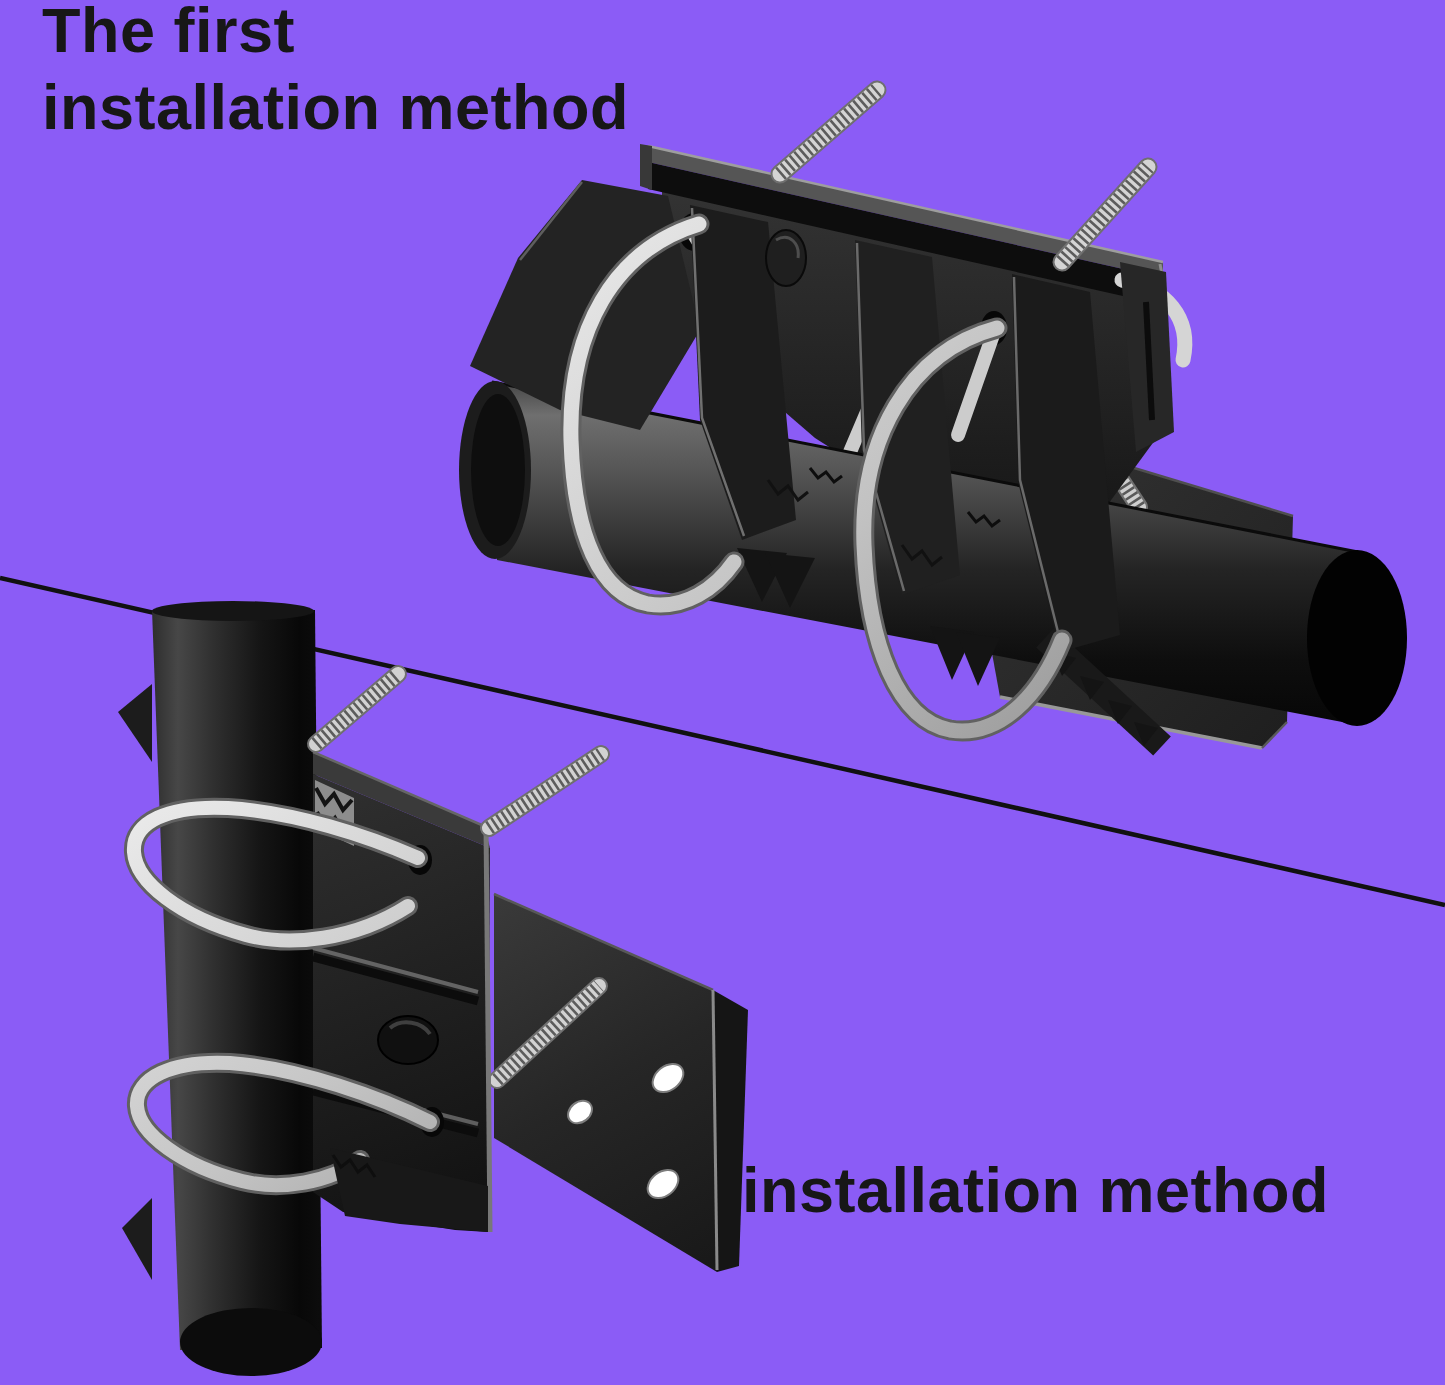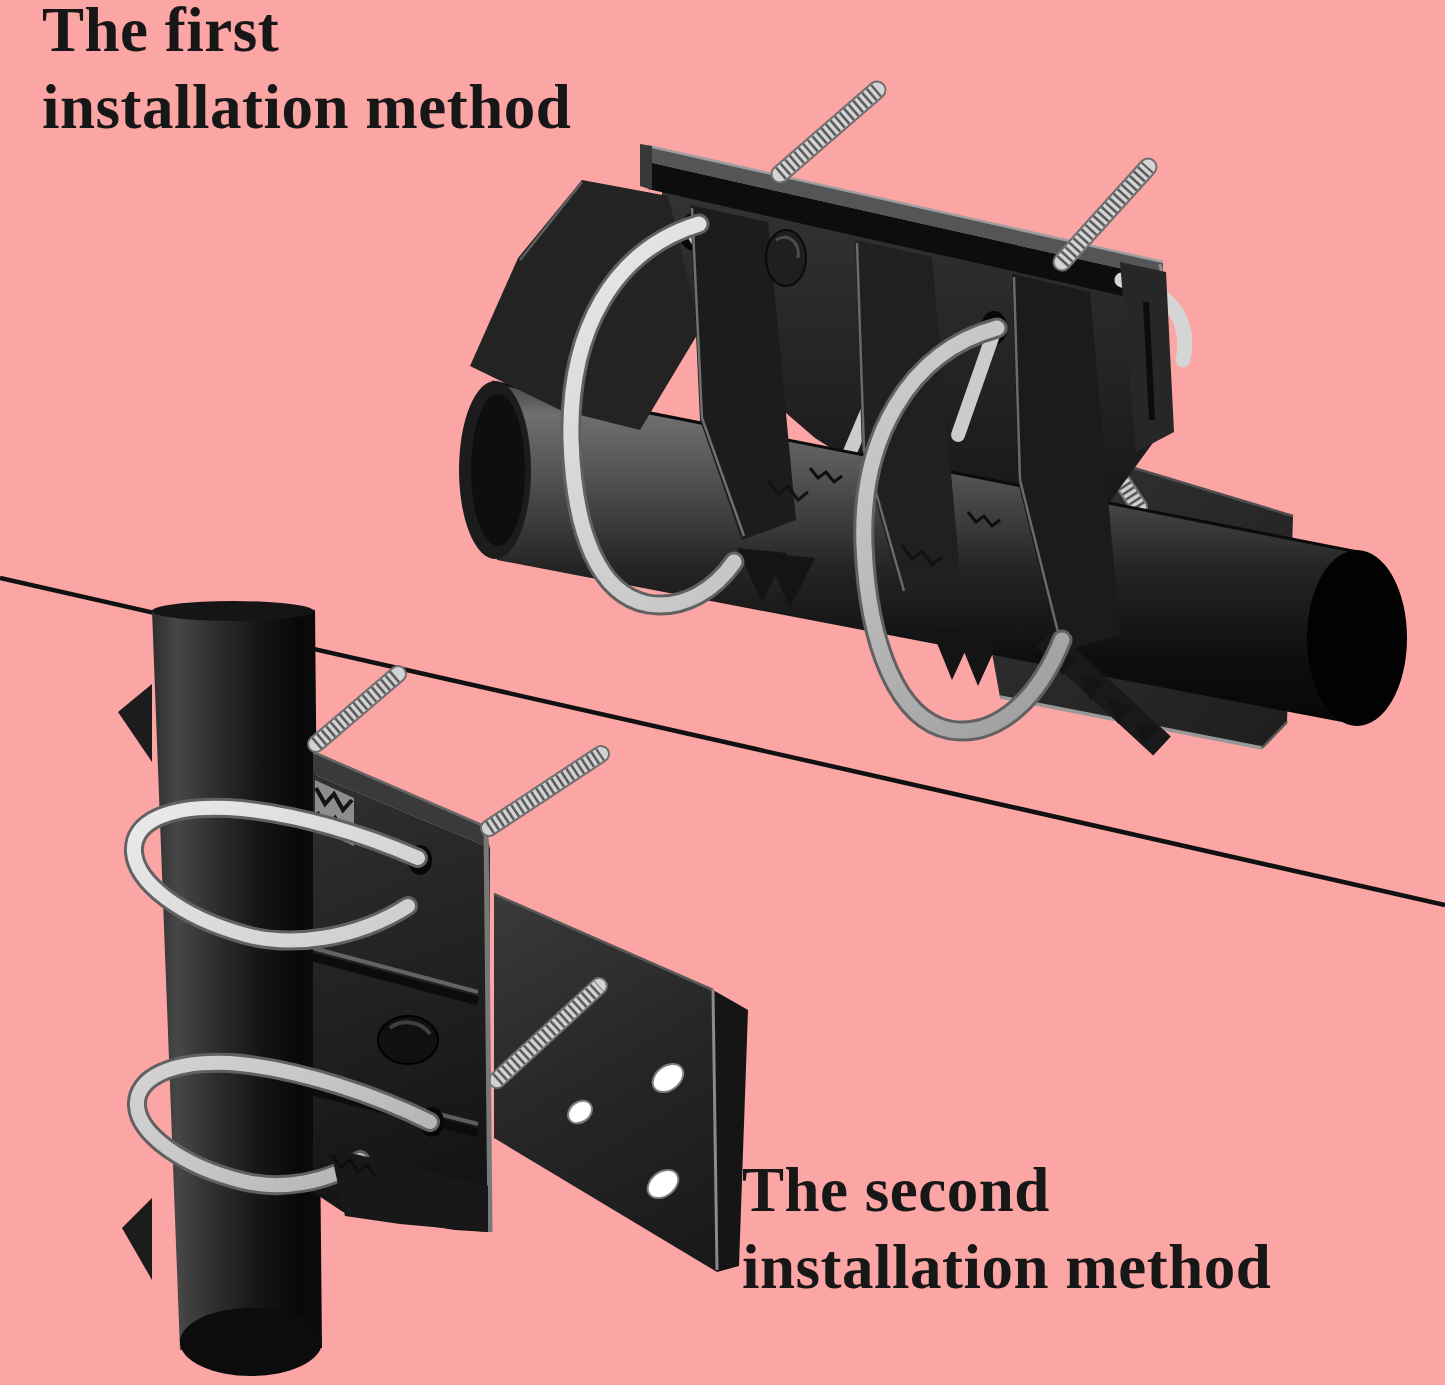--- a/index.html
+++ b/index.html
@@ -1,21 +1,21 @@
 <!DOCTYPE html>
 <html><head>
 <meta charset="utf-8">
 <style>
   html,body{margin:0;padding:0;background:#ffffff;}
   .stage{
     position:relative;
     width:1445px;height:1385px;
-    background:#fca5a5;
+    background:#8b5cf6;
     overflow:hidden;
-    font-family:Liberation Serif, serif;
+    font-family:Liberation Sans, sans-serif;
   }
   .scene{position:absolute;left:0;top:0;width:1445px;height:1385px;}
   .caption{
     position:absolute;
     font-weight:700;
     font-size:63px;
     line-height:77px;
     letter-spacing:0.5px;
     color:#171717;
     white-space:nowrap;
@@ -251,17 +251,16 @@
         <path d="M333,1155 l8,12 l9,-7 l8,12 l9,-7 l8,12" stroke="#0e0e0e" stroke-width="3" fill="none"></path>
       </g>
     </g>
   </svg>
 
   <div class="caption" id="caption-first">
     <span>The first</span>
     <span>installation method</span>
   </div>
   <div class="caption" id="caption-second">
-    <span>The second</span>
     <span>installation method</span>
   </div>
 
 </div>
 
 </body></html>

